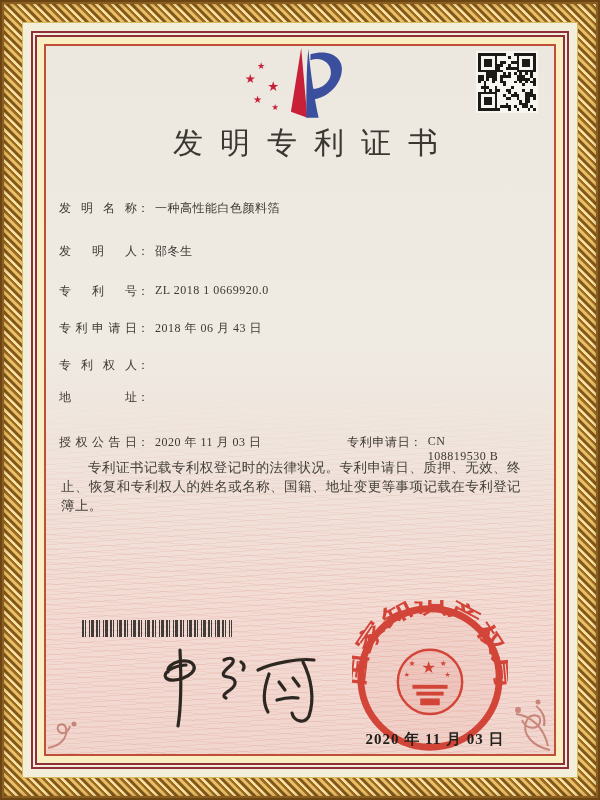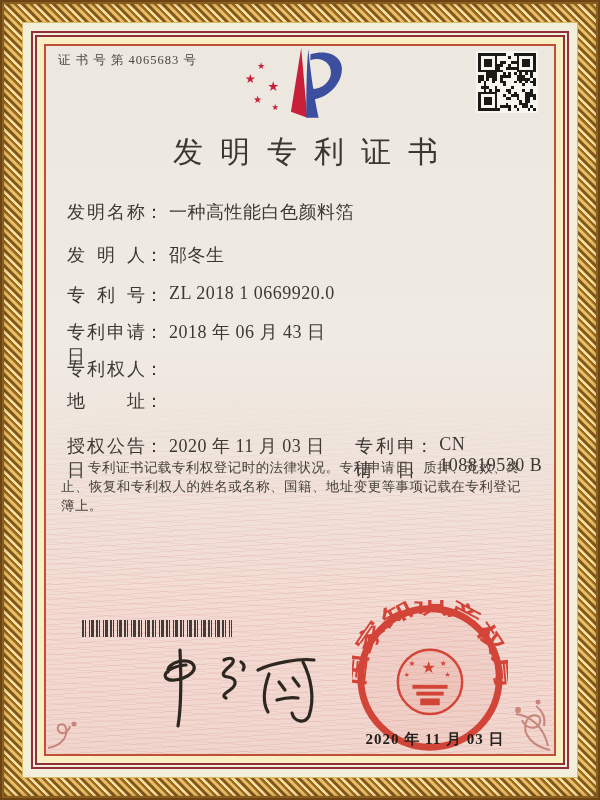--- a/index.html
+++ b/index.html
@@ -20,24 +20,24 @@
     background:repeating-linear-gradient(176deg, rgba(206,116,104,.13) 0 1px, rgba(206,116,104,0) 1px 5px),
                repeating-linear-gradient(184deg, rgba(206,116,104,.10) 0 1px, rgba(206,116,104,0) 1px 7px);
     -webkit-mask:linear-gradient(180deg,transparent,#000 45%);mask:linear-gradient(180deg,transparent,#000 45%);}
 
   .certno{position:absolute;left:12px;top:6px;font-size:12.5px;color:#4a463f;letter-spacing:1px;}
   .logo{position:absolute;left:196px;top:0;width:104px;height:78px;}
   .qr{position:absolute;left:430px;top:5px;width:62px;height:62px;box-sizing:border-box;padding:2px;
       background:#f7f5ef;display:grid;grid-template-columns:repeat(21,1fr);grid-template-rows:repeat(21,1fr);}
   .qr div.on{background:#1c1a17;}
 
-  .title{position:absolute;left:0;right:0;top:86px;text-align:center;font-size:30px;font-weight:500;
+  .title{position:absolute;left:0;right:0;top:77px;text-align:center;font-size:30px;font-weight:500;
     color:#3b3833;letter-spacing:17px;text-indent:17px;padding-left:11px;}
 
-  .row{position:absolute;left:21px;display:flex;align-items:flex-start;font-size:18px;color:#3c3833;}
+  .row{position:absolute;left:13px;display:flex;align-items:flex-start;font-size:12px;color:#3c3833;}
   .lbl{display:inline-block;width:78px;text-align:justify;text-align-last:justify;}
   .val{margin-left:6px;letter-spacing:.5px;}
   .val.wide{width:352px;line-height:17.5px;}
   .r1{top:154px}.r2{top:197px}.r3{top:237px}.r4{top:274px}.r5{top:311px}.r6{top:343px}.r7{top:388px}
   .grant2{position:absolute;left:288px;top:0;display:flex;}
 
   .paras{position:absolute;left:15px;top:412px;width:460px;font-size:13.5px;line-height:19px;
     text-align:justify;color:#46423c;letter-spacing:.4px;}
   .paras p{margin:0;text-indent:2em;}
 
@@ -60,21 +60,20 @@
 <div class="frame">
  <div class="mat">
   <div class="rule-outer">
         <div class="rule-inner">
    <div class="band">
             <div class="rule-red">
     <div class="paper">
 
       <div class="waves"></div>
 
-      <div class="certno">证 书 号 第 4065683 号</div>
 
       <div class="logo">
         <svg viewBox="0 0 100 76" width="104" height="78">
           <text x="2" y="36" font-size="12" fill="#c9203a">★</text>
           <text x="14" y="22" font-size="9" fill="#c9203a">★</text>
           <text x="24" y="44" font-size="13" fill="#c9203a">★</text>
           <text x="10" y="56" font-size="10" fill="#c9203a">★</text>
           <text x="28" y="62" font-size="8" fill="#c9203a">★</text>
           <polygon points="57,2 63,70 47,64" fill="#c9203a"></polygon>
           <path d="M64,3 C66,26 70,52 74,70 L62,70 C62,48 62,22 64,3 Z" fill="#3c4f9e"></path>

